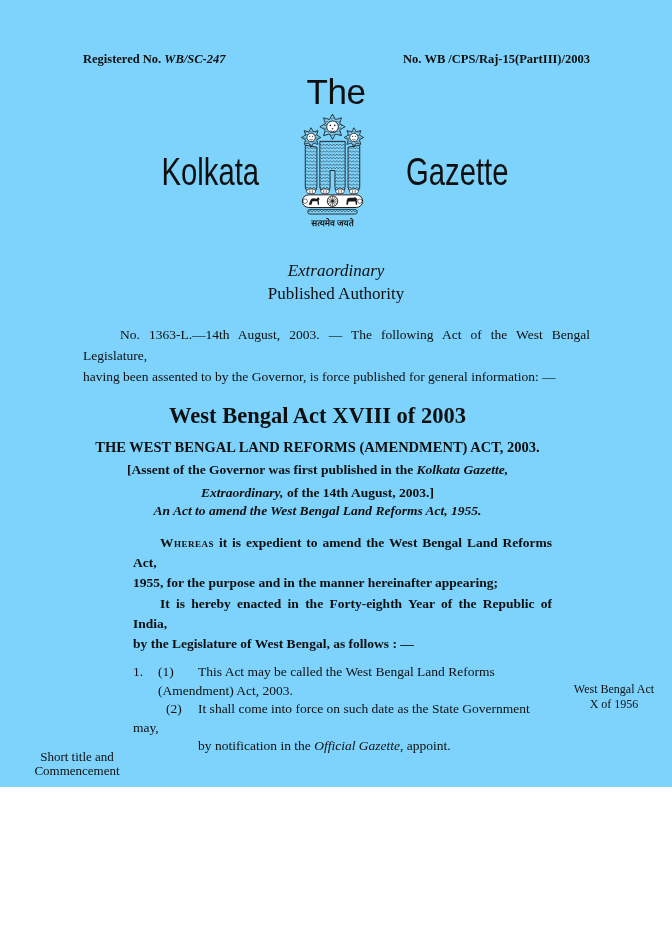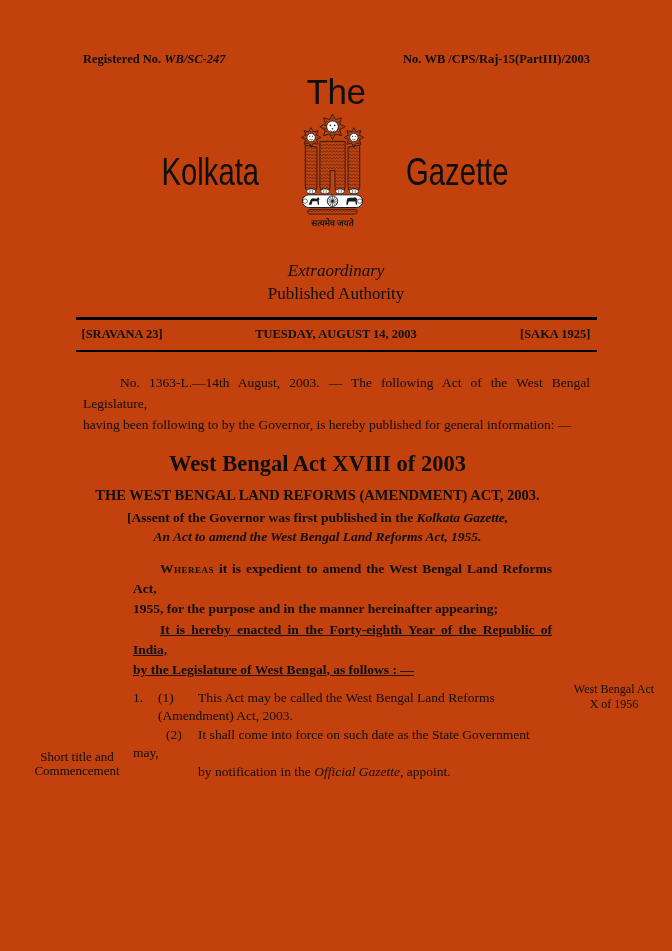--- a/index.html
+++ b/index.html
@@ -1,20 +1,20 @@
 <!DOCTYPE html>
 <html><head>
 <meta charset="utf-8">
 <style>
   html,body{margin:0;padding:0;background:#ffffff;}
   .page{
     position:relative;
-    width:672px;height:951px;
+    width:672px;height:787px;
     margin:0 auto;
-    background:#c2410c;
+    background:#7dd3fc;
     color:#0f0f0f;
     font-family:"Liberation Serif", serif;
     overflow:hidden;
   }
   
   .reg-row{
     display:flex;justify-content:space-between;
     padding:52px 82px 0 83px;
     font-size:12.5px;font-weight:bold;
   }
@@ -67,21 +67,21 @@
   .act-name{margin-top:10px;font-size:14.5px;font-weight:bold;}
   .act-passed{margin-top:2px;font-size:13.5px;}
   .act-passed .it{font-style:italic;}
   .act-assent{margin-top:5px;font-size:13.5px;font-weight:bold;line-height:17.5px;}
   .act-assent .it{font-style:italic;}
   .act-purpose{margin-top:2px;font-size:13.5px;font-weight:bold;font-style:italic;}
   
   .mcol{margin-left:133px;width:419px;font-size:13.5px;}
   .preamble{margin-top:14px;font-weight:bold;line-height:20px;}
   .preamble .l1,.enacted .l1{text-indent:27px;}
-  .enacted{margin-top:1px;font-weight:bold;line-height:20px;text-decoration:underline;}
+  .enacted{margin-top:1px;font-weight:bold;line-height:20px;}
   .smallcaps{font-variant:small-caps;letter-spacing:0.5px;}
   
   .section{margin-top:9px;line-height:18.5px;}
   .c-num{display:inline-block;width:25px;}
   .c-sub{display:inline-block;width:40px;}
   .c-sub.shift{margin-left:8px;width:32px;}
   .ind-sub{margin-left:25px;}
   .ind-text{margin-left:65px;}
   .it{font-style:italic;}
   
@@ -162,36 +162,32 @@
 
       <text x="55" y="119" text-anchor="middle" font-size="9" font-weight="bold" fill="#1a1a1a">सत्यमेव जयते</text>
     </svg>
 
     <span class="mast-word right">Gazette</span>
   </div>
 
   <div class="edition">Extraordinary</div>
   <div class="authority">Published Authority</div>
 
-  <div class="date-bar">
-    <span class="l">[SRAVANA 23]</span>
-    <span class="c">TUESDAY, AUGUST 14, 2003</span>
-    <span class="r">[SAKA 1925]</span>
-  </div>
 
 
   <div class="notice">
     <span class="jline l1">No. 1363-L.—14th August, 2003. — The following Act of the West Bengal Legislature,</span>
-    <span>having been following to by the Governor, is hereby published for general information: —</span>
+    <span>having been assented to by the Governor, is force published for general information: —</span>
   </div>
 
   <div class="hcol">
     <div class="act-title">West Bengal Act XVIII of 2003</div>
     <div class="act-name">THE WEST BENGAL LAND REFORMS (AMENDMENT) ACT, 2003.</div>
     <div class="act-assent"><span>[Assent of the Governor was first published in the </span><span class="it">Kolkata Gazette,</span></div>
+    <div class="act-assent"><span class="it">Extraordinary,</span><span> of the 14th August, 2003.]</span></div>
     <div class="act-purpose">An Act to amend the West Bengal Land Reforms Act, 1955.</div>
   </div>
 
   <div class="mcol">
     <div class="preamble">
       <span class="jline l1"><span class="smallcaps">Whereas</span><span> it is expedient to amend the West Bengal Land Reforms Act,</span></span>
       <span>1955, for the purpose and in the manner hereinafter appearing;</span>
     </div>
     <div class="enacted">
       <span class="jline l1">It is hereby enacted in the Forty-eighth Year of the Republic of India,</span>

